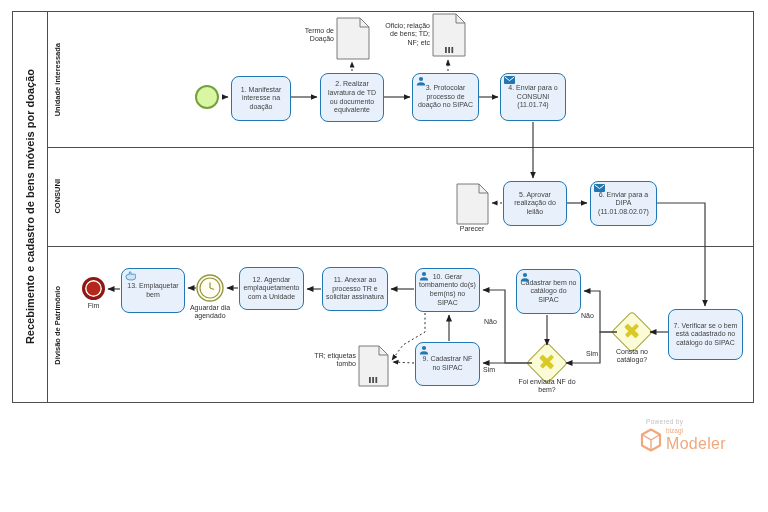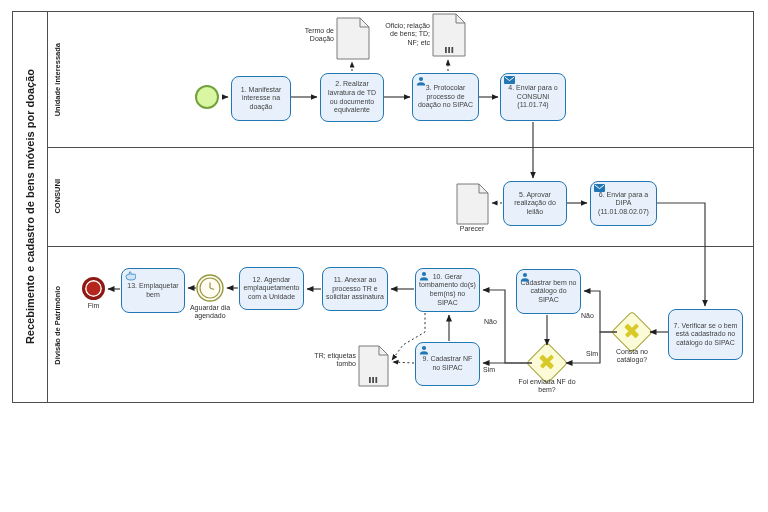--- a/index.html
+++ b/index.html
@@ -259,14 +259,27 @@
     </g>
     <g fill="none" stroke="#2e2e2e" stroke-width="1" stroke-dasharray="2 2.6">
       <polyline points="352,71 352,62" marker-end="url(#arrA)"></polyline>
       <polyline points="448,71 448,60" marker-end="url(#arrA)"></polyline>
       <polyline points="502,203 492,203" marker-end="url(#arrA)"></polyline>
       <polyline points="425,313 425,332 403,345 392,360" marker-end="url(#arrA)"></polyline>
       <polyline points="414,363 393,362" marker-end="url(#arrA)"></polyline>
     </g>
   </svg>
 
+  <div class="logo">
+    <div class="pb">Powered by</div>
+    <div class="row">
+      <svg width="22" height="24" viewBox="0 0 22 24">
+        <path d="M11,1.5 L20,6.5 V17.5 L11,22.5 L2,17.5 V6.5 Z" fill="none" stroke="#f0a87c" stroke-width="2.2" stroke-linejoin="round"></path>
+        <path d="M11,22.5 V12 L2,6.5 M11,12 L20,6.5" fill="none" stroke="#f0a87c" stroke-width="1.4"></path>
+      </svg>
+      <div class="stack">
+        <span class="brand">bizagi</span>
+        <span class="product">Modeler</span>
+      </div>
+    </div>
+  </div>
 
 </div>
 
 </body></html>

